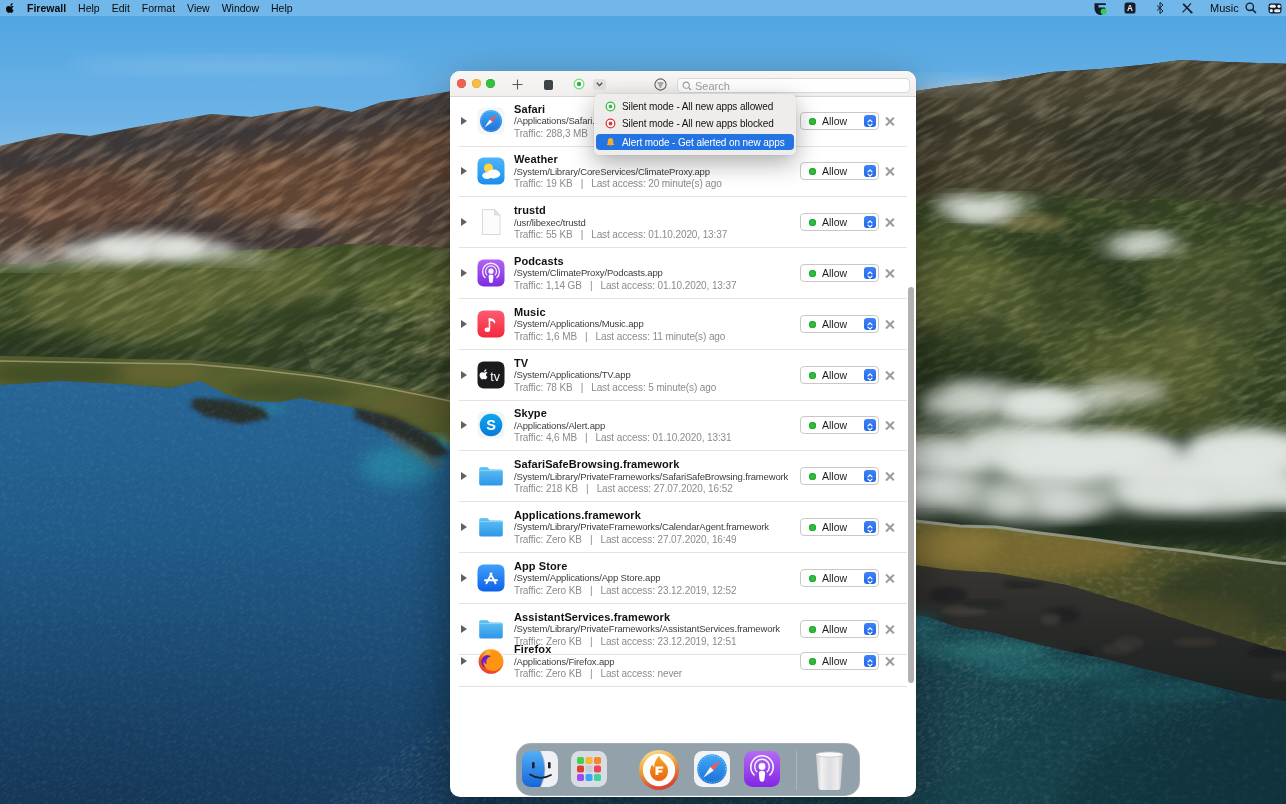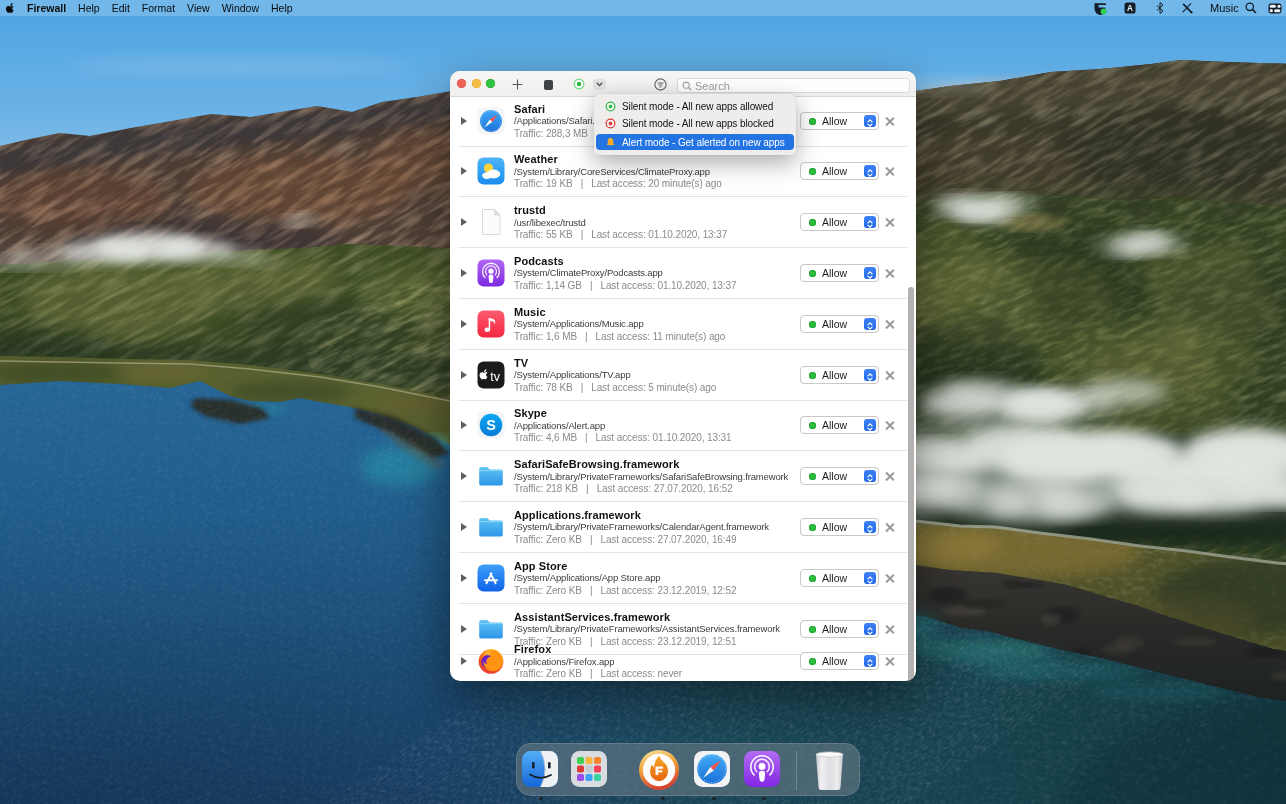--- a/index.html
+++ b/index.html
@@ -1,20 +1,20 @@
 <!DOCTYPE html>
 <html><head><meta charset="utf-8">
 <style>
 *{margin:0;padding:0;box-sizing:border-box}
 html,body{width:1286px;height:804px;overflow:hidden;font-family:"Liberation Sans",sans-serif}
 #wall{position:absolute;left:0;top:0;width:1286px;height:804px}
 #menubar{position:absolute;left:0;top:0;width:1286px;height:16px;background:rgba(118,186,235,0.88);display:flex;align-items:center;font-size:10.5px;color:#0b0b0b}
 #menubar .l{display:flex;align-items:center}
 #menubar .item{margin:0 6px}
-#win{position:absolute;left:450px;top:71px;width:466px;height:610px;border-radius:10px;background:#fff;box-shadow:0 18px 50px rgba(0,0,0,0.45),0 0 1px rgba(0,0,0,0.35);overflow:hidden}
+#win{position:absolute;left:450px;top:71px;width:466px;height:726px;border-radius:10px;background:#fff;box-shadow:0 18px 50px rgba(0,0,0,0.45),0 0 1px rgba(0,0,0,0.35);overflow:hidden}
 #tbar{position:absolute;left:0;top:0;width:100%;height:26px;background:linear-gradient(#f7f6f5,#f1efee);border-bottom:1px solid #d9d7d5}
 .tl{position:absolute;top:8px;width:9px;height:9px;border-radius:50%}
 #rows{position:absolute;left:0;top:0;width:100%}
 .row{position:absolute;left:0;width:100%;height:51px}
 .row .sep{position:absolute;left:9px;right:9px;bottom:0;height:1px;background:#e4e3e2}
 .row .tri{position:absolute;left:11px;top:21px;width:0;height:0;border-left:6px solid #606060;border-top:4px solid transparent;border-bottom:4px solid transparent}
 .row .ic{position:absolute;left:27px;top:11px;width:28px;height:28px}
 .row .nm{position:absolute;left:64px;top:7px;font-size:11px;font-weight:bold;color:#111;letter-spacing:0.1px}
 .row .pth{position:absolute;left:64px;top:19.5px;font-size:9.5px;letter-spacing:-0.15px;color:#3c3c3c}
 .row .tr{position:absolute;left:64px;top:32px;font-size:10px;letter-spacing:-0.1px;color:#8b8b8b}

